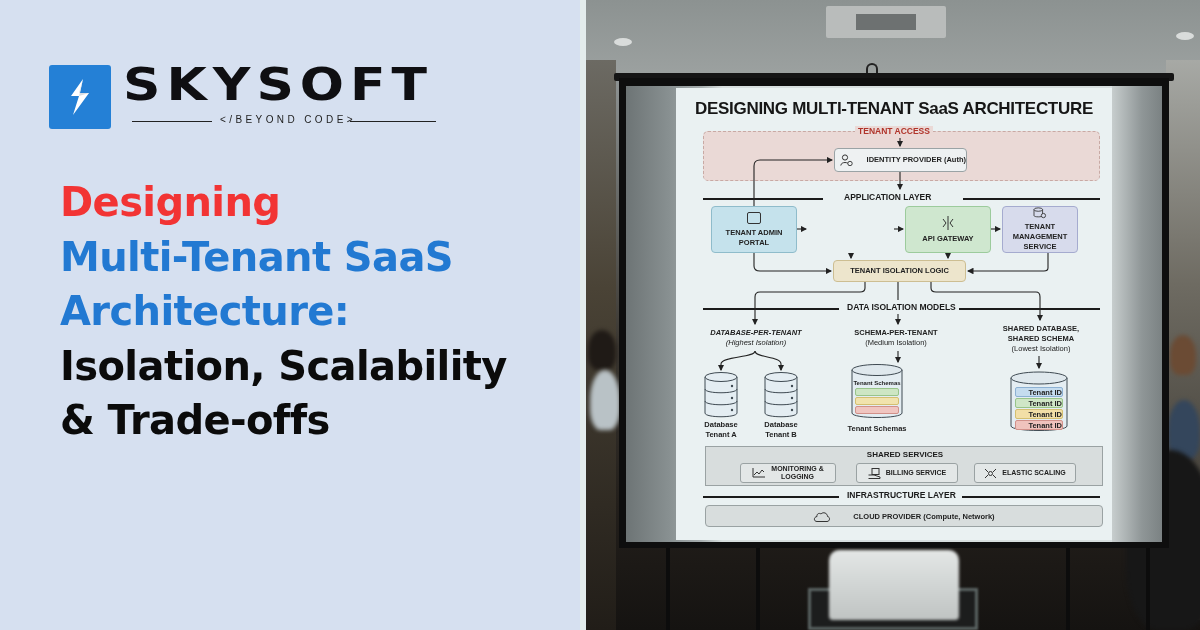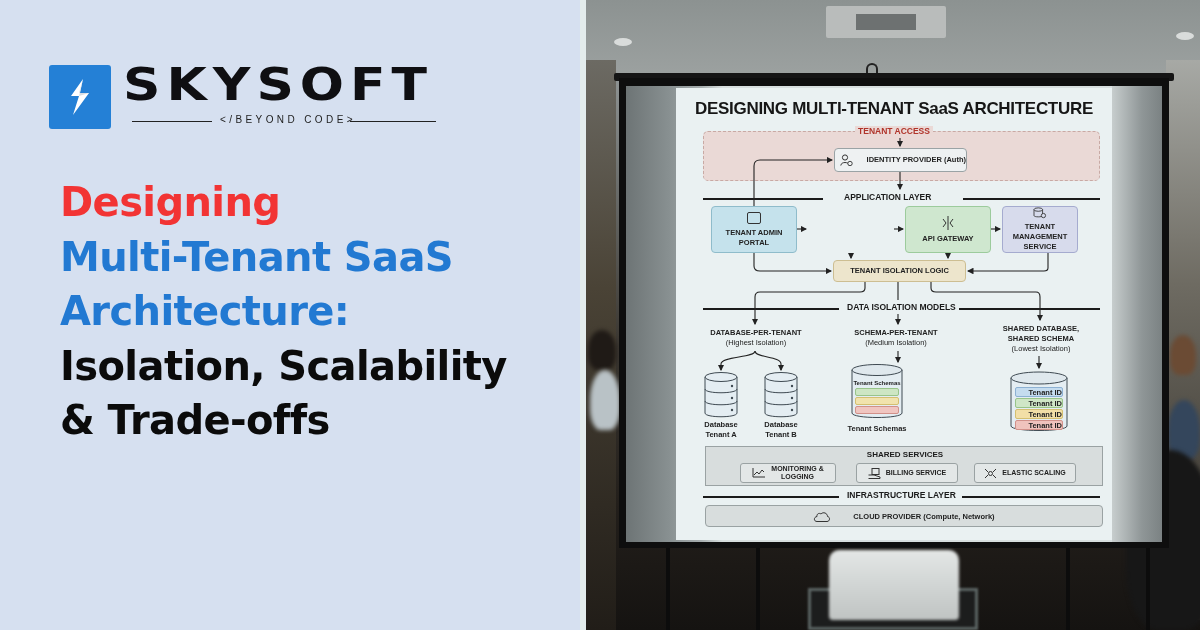--- a/index.html
+++ b/index.html
@@ -175,21 +175,21 @@
       <span>TENANT MANAGEMENT</span>
       <span>SERVICE</span>
     </div>
 
     <div class="box b-iso">TENANT ISOLATION LOGIC</div>
 
     <div class="section-line" style="left:27px;top:220px;width:136px;"></div>
     <div class="section-label" style="left:171px;top:214px;">DATA ISOLATION MODELS</div>
     <div class="section-line" style="left:283px;top:220px;width:141px;"></div>
 
-    <div class="col-head" style="left:15px;top:240px;width:130px;">
+    <div class="col-head" style="left:15px;top:240px;width:130px;font-style:italic;">
       <div>DATABASE-PER-TENANT</div>
       <div class="sub">(Highest Isolation)</div>
     </div>
     <div class="col-head" style="left:155px;top:240px;width:130px;">
       <div>SCHEMA-PER-TENANT</div>
       <div class="sub">(Medium Isolation)</div>
     </div>
     <div class="col-head" style="left:300px;top:236px;width:130px;">
       <div>SHARED DATABASE,</div>
       <div>SHARED SCHEMA</div>

